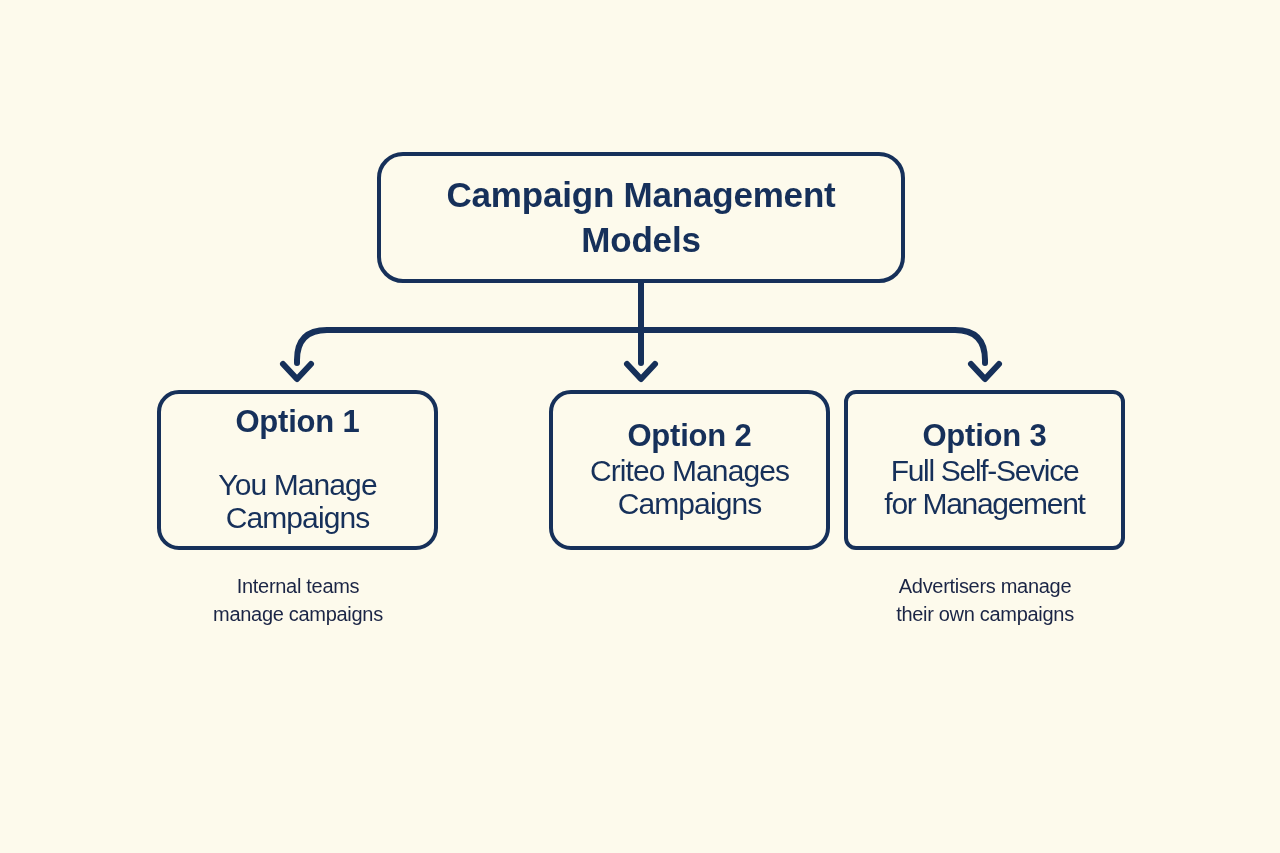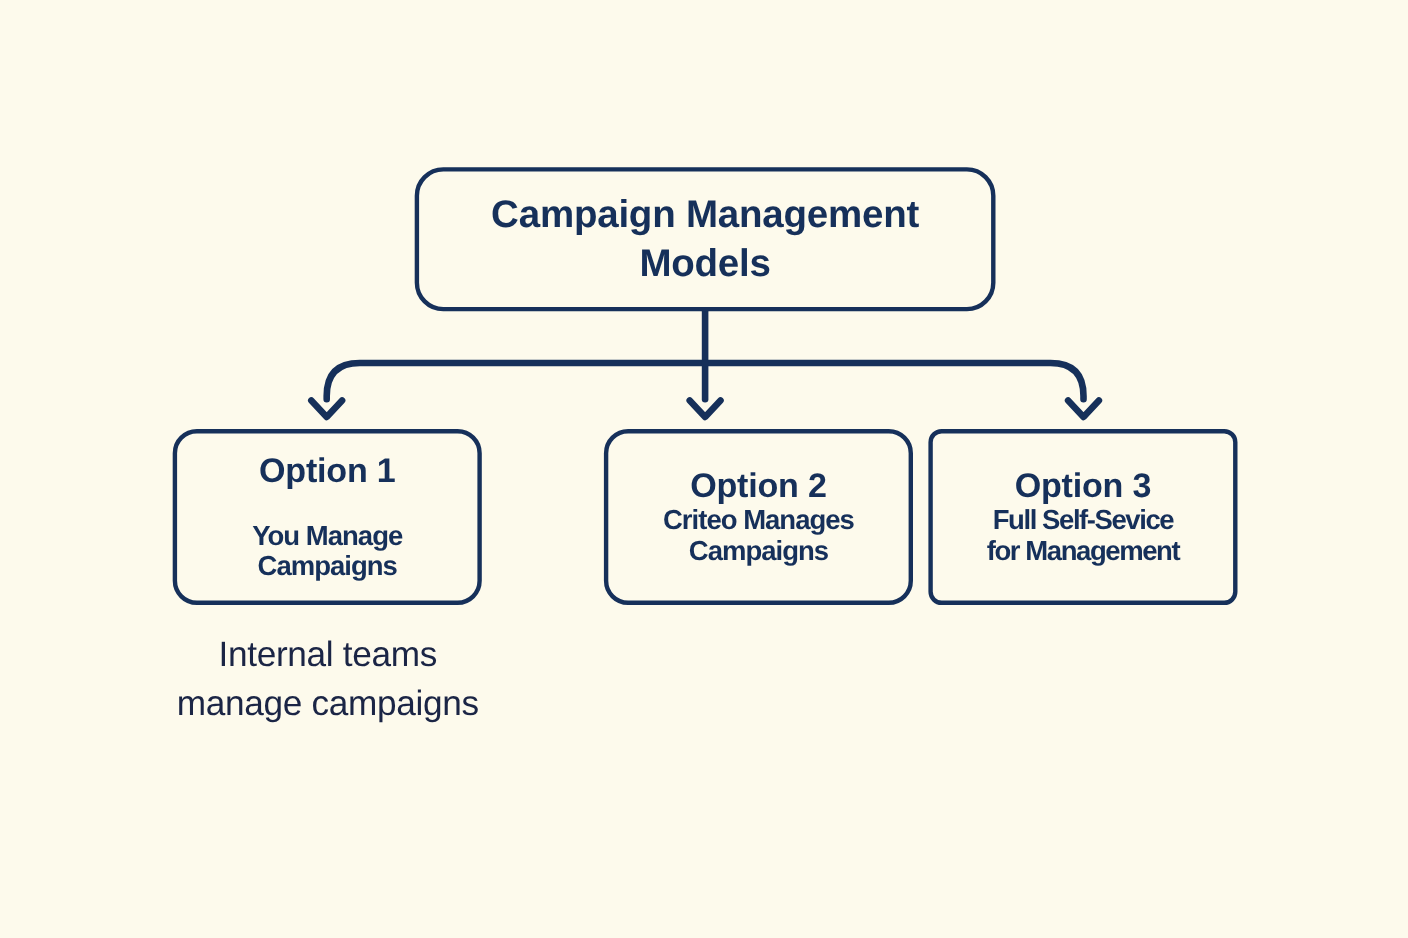--- a/index.html
+++ b/index.html
@@ -71,36 +71,36 @@
   #option-node-1 { left: 501px; margin-left: 48px; }
   #option-node-2 { left: 844px; border-radius: 12px; }
 
   .option-kicker {
     font-size: 31px;
     font-weight: bold;
     line-height: 1.12;
     letter-spacing: -0.2px;
   }
   .option-title {
-    font-size: 25px;
-    font-weight: bold;
+    font-size: 30px;
+    font-weight: normal;
     line-height: 1.12;
     letter-spacing: -0.9px;
     white-space: pre-line;
   }
   #option-node-2 .option-title { letter-spacing: -1.3px; }
 
   
   .caption {
     position: absolute;
     top: 572px;
     width: 360px;
     text-align: center;
     color: #1b2545;
-    font-size: 32px;
+    font-size: 20px;
     line-height: 1.42;
     letter-spacing: -0.3px;
     white-space: pre-line;
   }
   #caption-0 { left: 118px; }
   #caption-1 { left: 462px; }
   #caption-2 { left: 805px; }
 </style>
 </head>
 <body>
@@ -141,14 +141,16 @@
   </div>
 
   <div class="node option-node" id="option-node-2">
     <div class="option-kicker">Option 3</div>
     <div class="option-title">Full Self-Sevice
 for Management</div>
   </div>
 
   <div class="caption" id="caption-0">Internal teams
 manage campaigns</div>
+  <div class="caption" id="caption-2">Advertisers manage
+their own campaigns</div>
 
 </div>
 
 </body></html>

